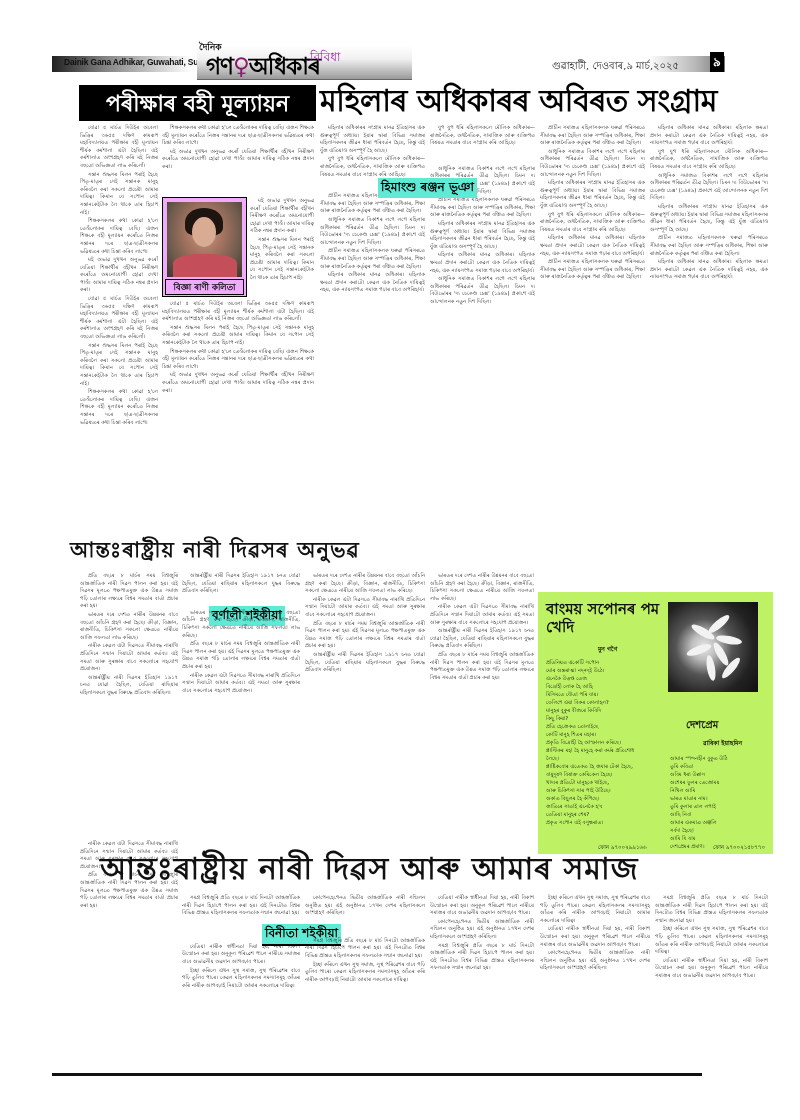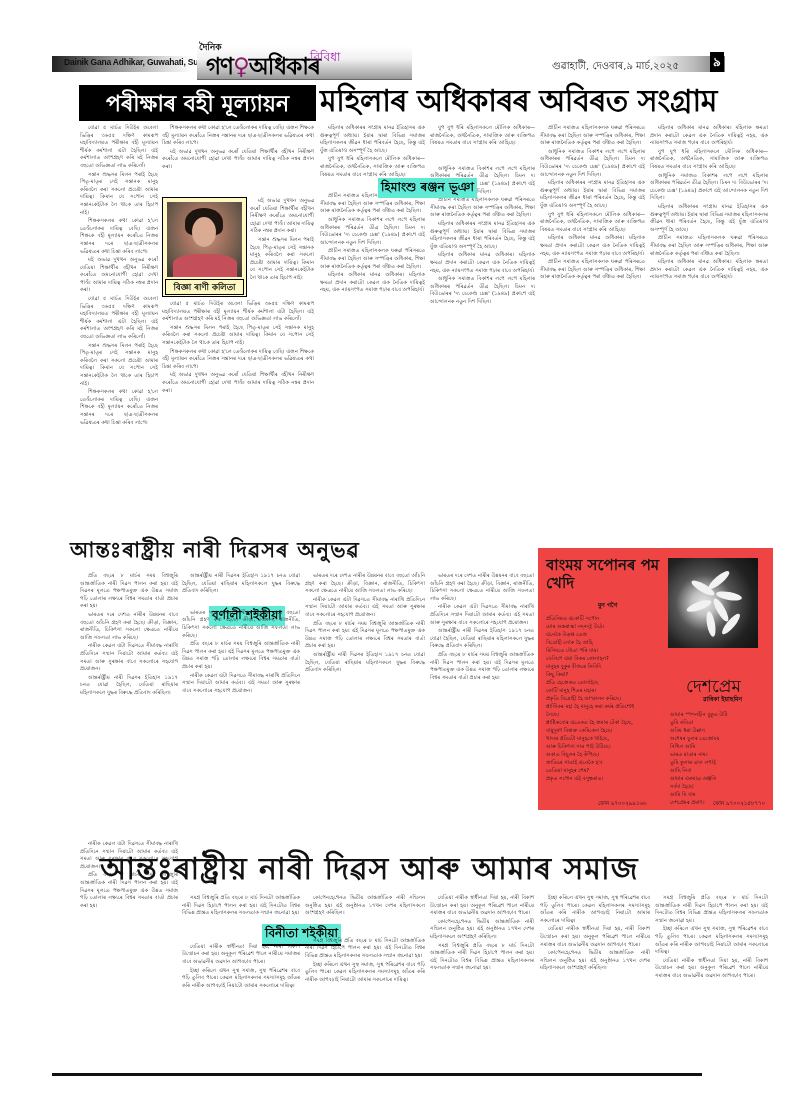--- a/index.html
+++ b/index.html
@@ -56,21 +56,21 @@
   }
 
   .col-text {
     position: absolute; font-size: 5.2px; line-height: 7.6px; color: #222; text-align: justify; overflow: hidden;
     font-family: "DejaVu Sans", sans-serif;
   }
   .col-text p { text-indent: 8px; margin-bottom: 1px; }
 
   
   .photo-box {
-    position: absolute; left: 162px; top: 197px; width: 85px; height: 100px; border: 1px solid #000; background: #fef9c3;
+    position: absolute; left: 162px; top: 197px; width: 85px; height: 100px; border: 1px solid #000; background: #f0abfc;
   }
   .photo-img {
     position: absolute; left: 4px; top: 4px; width: 75px; height: 75px;
     background: radial-gradient(ellipse at 50% 40%, #c69b88 0%, #a57461 35%, #6b5a4c 70%, #3d352d 100%);
   }
   .photo-face { position:absolute; left: 25px; top: 15px; width: 24px; height: 30px; border-radius: 50%; background:#d9ab92; }
   .photo-hair { position:absolute; left: 18px; top: 6px; width: 38px; height: 28px; border-radius: 50% 50% 30% 30%; background:#1e1510; }
   .photo-saree { position:absolute; left: 6px; top: 52px; width: 64px; height: 23px; border-radius: 40% 40% 0 0; background:#c44f5a; }
   .photo-caption {
     position: absolute; left: 2px; top: 81px; width: 79px; height: 16px; border: 1px solid #000;
@@ -82,32 +82,32 @@
   }
 
   
   .hl-second {
     position: absolute; left: 70px; top: 532px; width: 470px; height: 36px;
     font-size: 21px; font-weight: bold; white-space: nowrap; line-height: 36px; letter-spacing: 1px;
   }
 
   
   .poem-box {
-    position: absolute; left: 538px; top: 548px; width: 235px; height: 262px; background: #ef4444; padding-left: 27px;
+    position: absolute; left: 538px; top: 592px; width: 235px; height: 262px; background: #bef264; padding-left: 27px;
   }
   .poem1-title { position:absolute; left: 8px; top: 8px; font-size: 15px; font-weight: bold; line-height: 18px; }
   .poem1-author { position:absolute; left: 60px; top: 52px; font-size: 6px; font-weight: bold; }
   .poem-lines { position:absolute; font-size: 5.2px; line-height: 8px; font-family: "DejaVu Sans", sans-serif; color:#111; }
   .poem-phone { position:absolute; font-size: 5.5px; font-family: "DejaVu Sans", sans-serif; }
   .flower-img {
     position:absolute; left: 130px; top: 10px; width: 90px; height: 90px;
     background: radial-gradient(circle at 40% 50%, #e8e8e8 0%, #bdbdbd 18%, #555 40%, #222 70%, #111 100%);
   }
   .petal { position:absolute; width: 26px; height: 8px; border-radius: 50%; background:#f2f2f2; }
-  .poem2-title { position:absolute; left: 148px; top: 125px; font-size: 17px; font-weight: normal; }
+  .poem2-title { position:absolute; left: 148px; top: 125px; font-size: 10px; font-weight: bold; }
   .poem2-author { position:absolute; left: 165px; top: 146px; font-size: 6px; font-weight: bold; }
 
   .hl-third {
     position: absolute; left: 100px; top: 846px; width: 640px; height: 46px;
     font-size: 30px; font-weight: bold; white-space: nowrap; line-height: 46px; letter-spacing: 1px;
   }
 
   .rule-bottom { position:absolute; left: 52px; top: 1073px; width: 650px; height: 3px; background:#111; }
 </style>
 </head>

